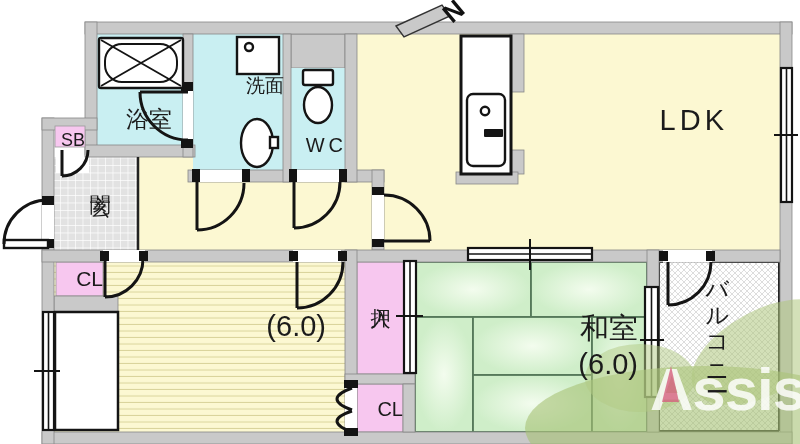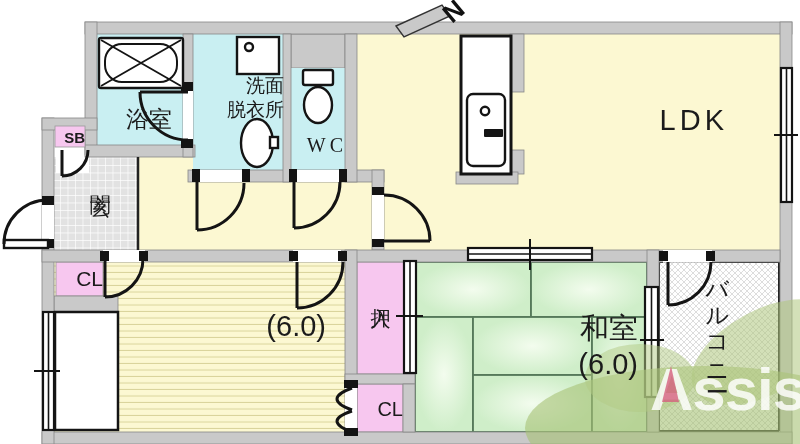--- a/index.html
+++ b/index.html
@@ -206,32 +206,31 @@
     <ellipse cx="640" cy="378" rx="55" ry="34" fill="#b2ca83" opacity=".5"></ellipse>
     <text x="650" y="410" font-size="60" font-weight="bold" fill="rgba(255,255,255,.82)" letter-spacing="-1" font-family="Liberation Sans, sans-serif">Assist</text>
     <polygon points="662,402 671,366 679,402" fill="#d4607e" opacity=".8"></polygon>
   </g>
 </svg>
 
 <div class="lbl ctr" style="left:108px;top:105px;width:64px;font-size:23px;">浴室</div>
 
 <div class="lbl ctr" style="left:192px;top:74px;width:92px;font-size:19px;">
   <span style="display:block;">洗面</span>
-  <span style="display:block;">脱衣所</span>
-</div>
-
-<div class="lbl ctr" style="left:289px;top:133px;width:58px;font-size:20px;letter-spacing:4px;font-family:Liberation Serif, serif;">WC</div>
+</div>
+
+<div class="lbl ctr" style="left:289px;top:133px;width:58px;font-size:20px;letter-spacing:4px;">WC</div>
 
 <div class="lbl ctr" style="left:533px;top:102px;width:195px;font-size:29px;letter-spacing:4px;line-height:1.3;">
   <span style="display:block;">LDK</span>
 </div>
 
 <div class="lbl vert" style="left:87px;top:179px;font-size:21px;">玄関</div>
 
-<div class="lbl ctr" style="left:55px;top:129px;width:30px;font-size:15px;font-weight:bold;">SB</div>
+<div class="lbl ctr" style="left:55px;top:129px;width:30px;font-size:18px;font-weight:normal;">SB</div>
 
 <div class="lbl ctr" style="left:56px;top:266px;width:47px;font-size:21px;">CL</div>
 
 <div class="lbl ctr" style="left:126px;top:308px;width:200px;font-size:29px;line-height:1.25;">
   <span style="display:block;">(6.0)</span>
 </div>
 
 <div class="lbl vert" style="left:368px;top:292px;font-size:20px;">押入</div>
 
 <div class="lbl ctr" style="left:357px;top:397px;width:46px;font-size:20px;">CL</div>

